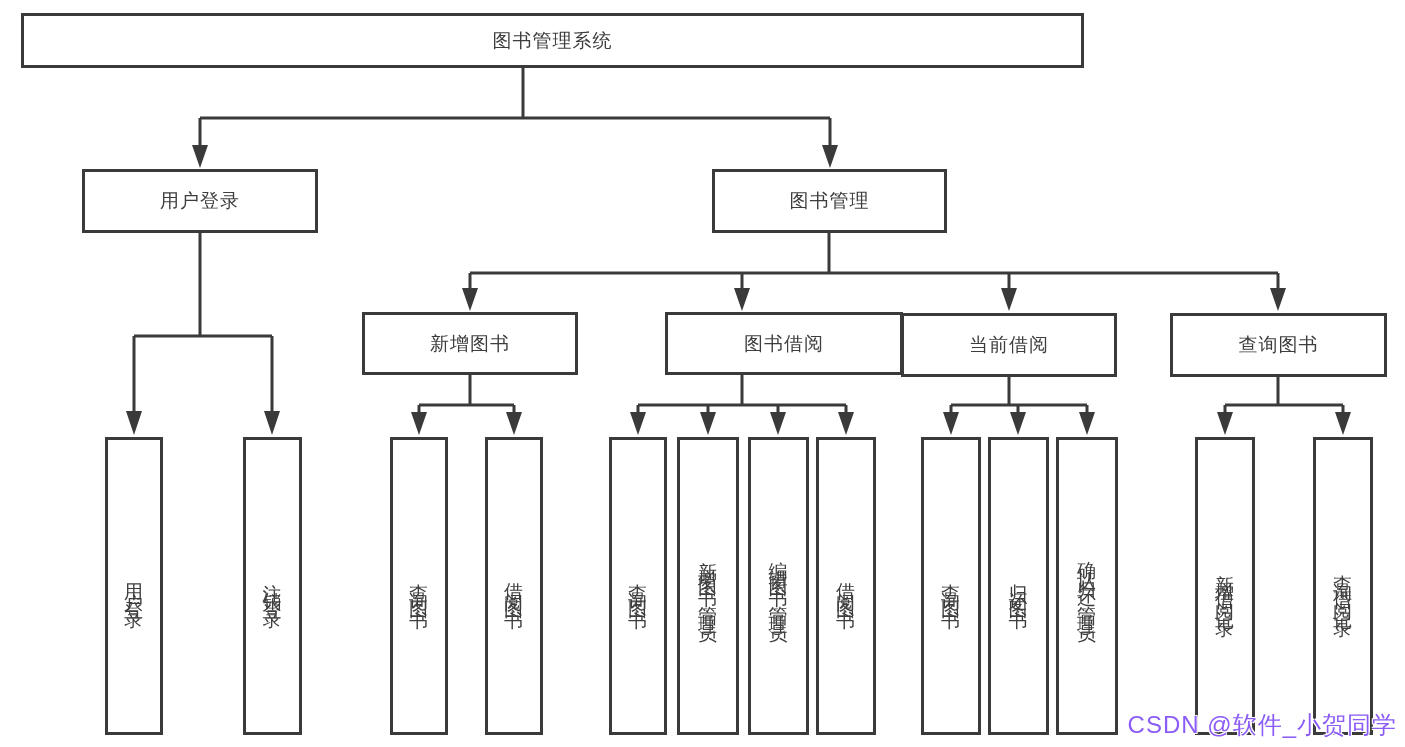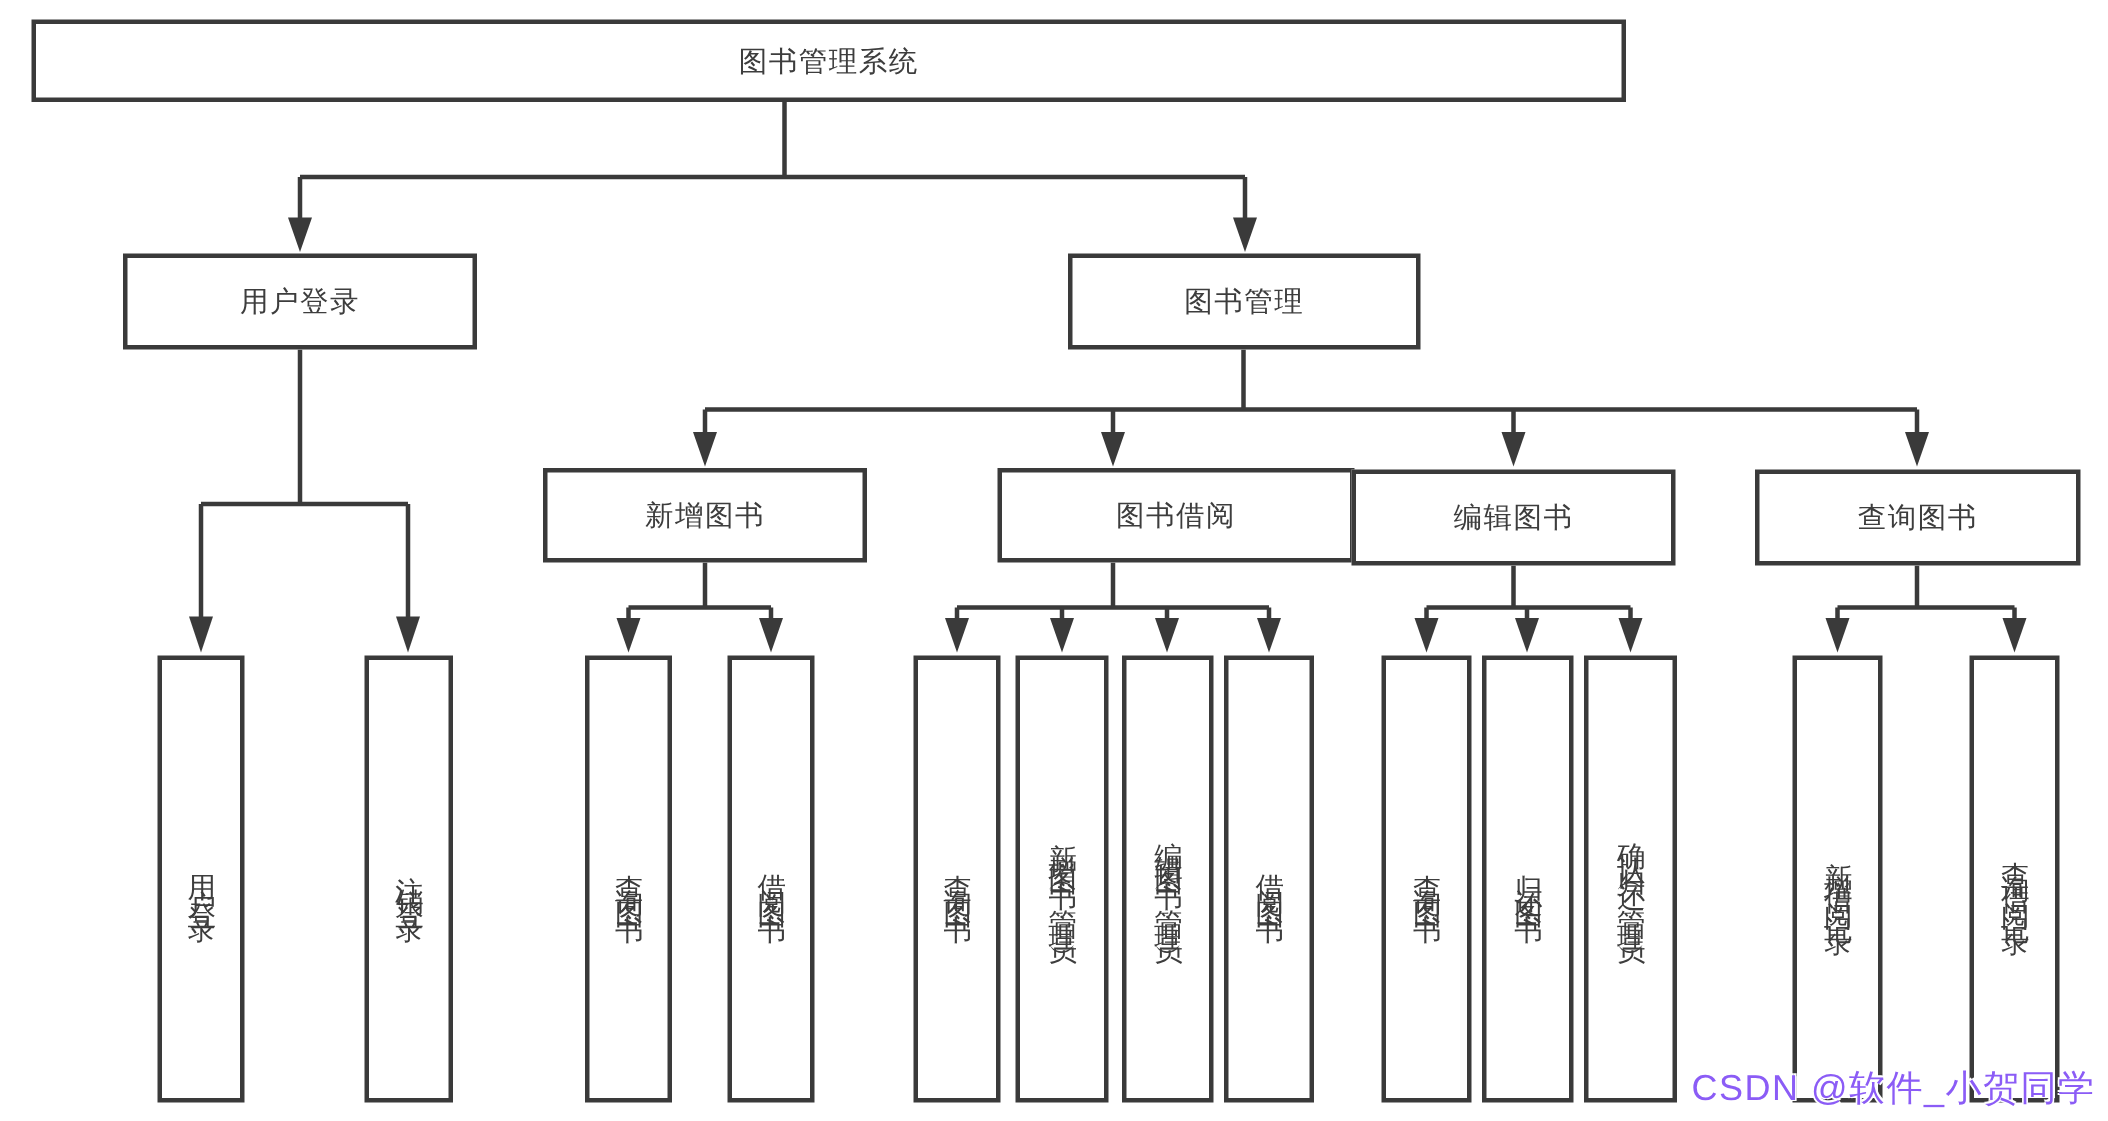--- a/index.html
+++ b/index.html
@@ -120,21 +120,21 @@
     <span>图书管理</span>
   </div>
 
   <div class="node node-h" style="left:362px; top:312px; width:216px; height:63px;">
     <span>新增图书</span>
   </div>
   <div class="node node-h" style="left:634px; top:312px; width:238px; height:63px;margin-left:31px;">
     <span>图书借阅</span>
   </div>
   <div class="node node-h" style="left:901px; top:313px; width:216px; height:64px;">
-    <span>编辑图书</span>
+    <span>当前借阅</span>
   </div>
   <div class="node node-h" style="left:1170px; top:313px; width:217px; height:64px;">
     <span>查询图书</span>
   </div>
 
   <div class="node node-v" style="left:105px; top:437px; width:58px; height:298px;">
     <span>用户登录</span>
   </div>
   <div class="node node-v" style="left:243px; top:437px; width:59px; height:298px;">
     <span>注销登录</span>

